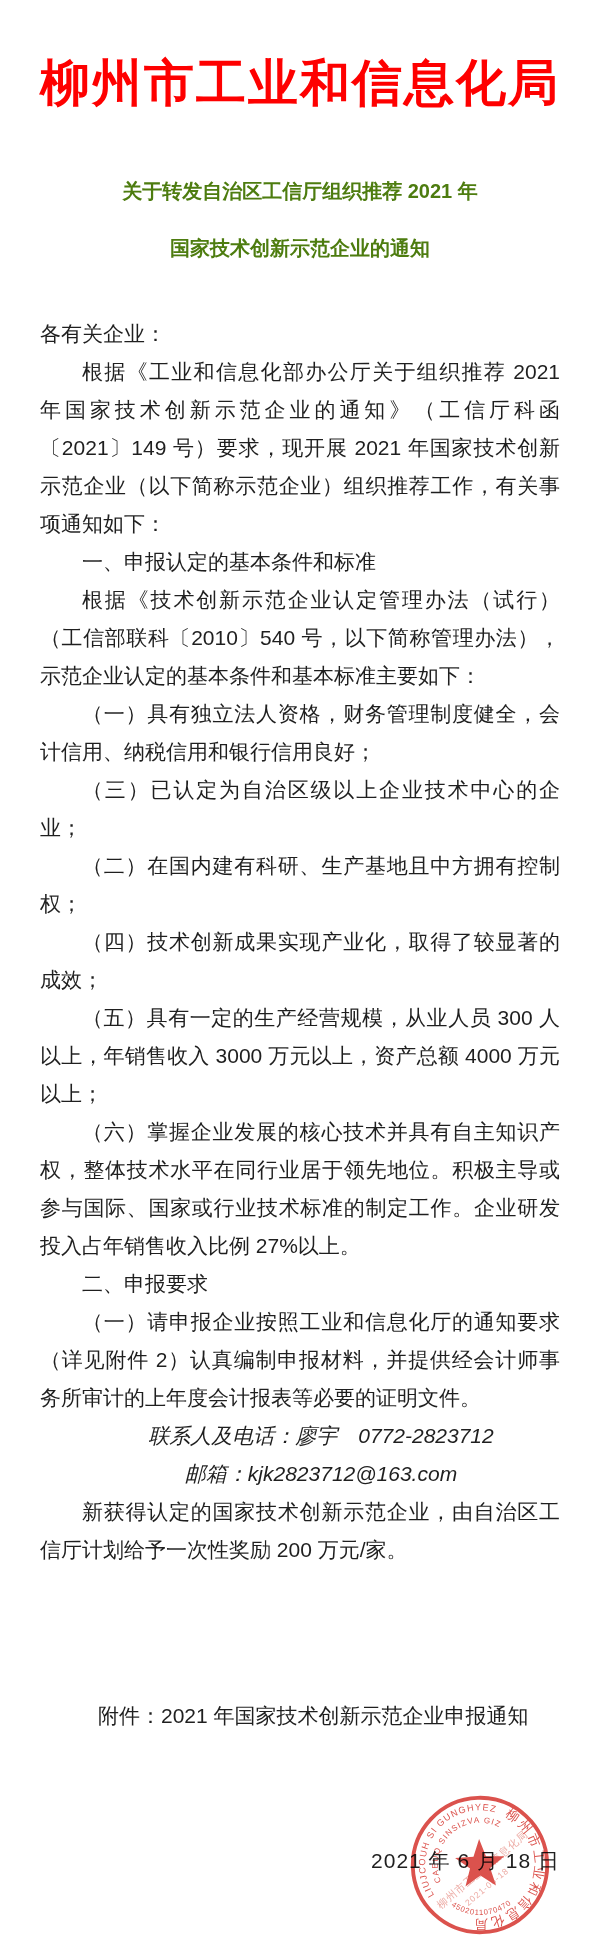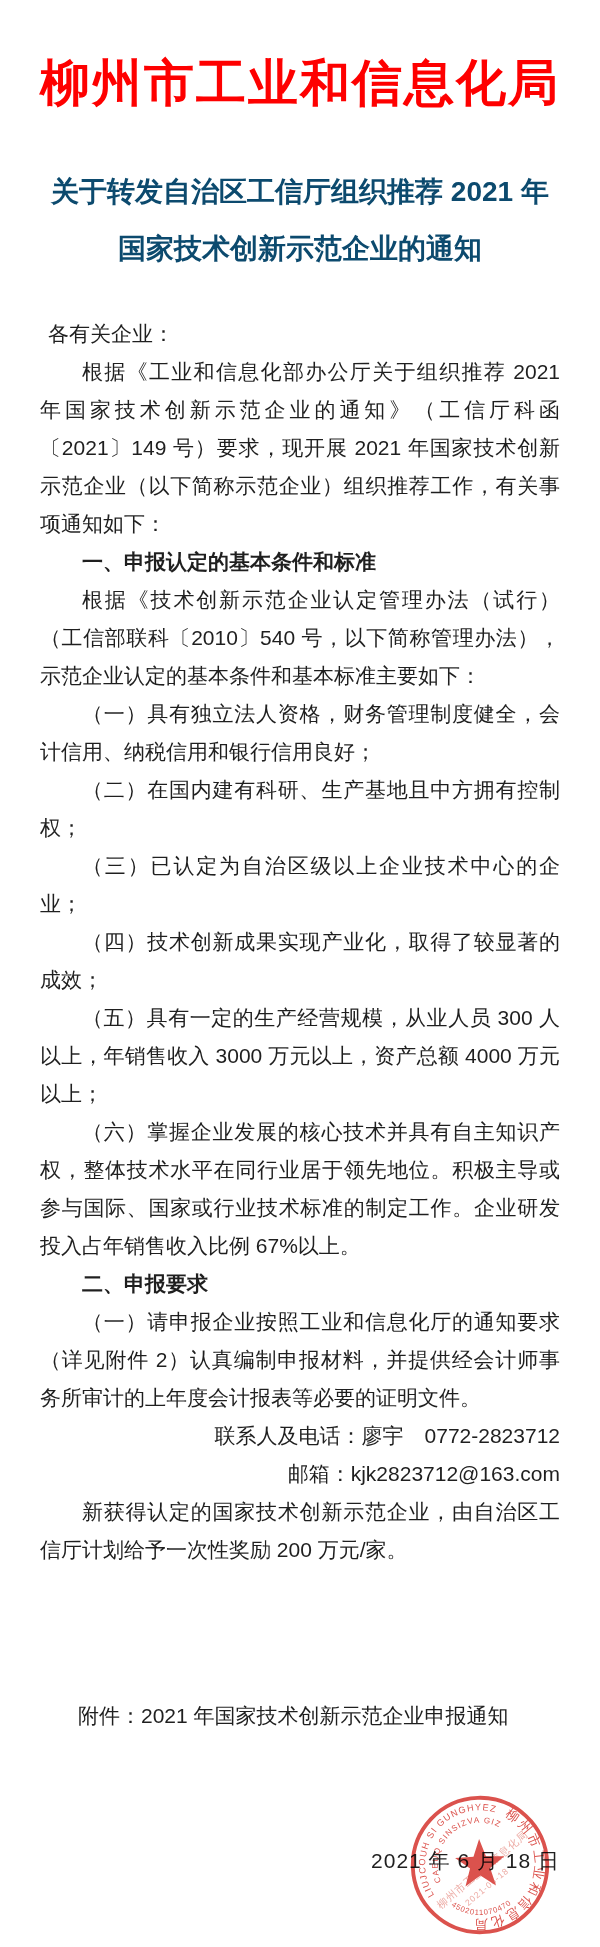--- a/index.html
+++ b/index.html
@@ -18,39 +18,39 @@
     color:#fe0000;
     font-size:50px;
     line-height:1;
     font-weight:900;
     letter-spacing:2px;
     white-space:nowrap;
   }
   .doc-title{
     margin-top:55px;
     text-align:center;
-    font-size:28px;
+    font-size:20px;
     font-weight:600;
     line-height:57px;
-    color:#0c4a6e;
+    color:#4d7c0f;
   }
   .content{
     margin-top:38px;
     padding:0 40px;
     font-size:21px;
     line-height:38px;
     text-align:justify;
   }
   .content p{margin:0;text-indent:2em;}
-  .content p.salutation{text-indent:0;margin-left:8px;}
-  .content p.section-heading{font-weight:700;}
-  .content p.contact{text-align:right;}
+  .content p.salutation{text-indent:0;}
+  .content p.section-heading{font-weight:400;}
+  .content p.contact{text-align:center;font-style:italic;}
   .attachment-line{
     position:absolute;
-    left:36px;
+    left:56px;
     right:40px;
     top:1697px;
     font-size:21px;
     line-height:38px;
     text-indent:2em;
   }
   .date-line{
     position:absolute;
     top:1842px;
     right:40px;
@@ -80,25 +80,25 @@
     <div>关于转发自治区工信厅组织推荐 2021 年</div>
     <div>国家技术创新示范企业的通知</div>
   </div>
 
   <div class="content">
     <p class="salutation">各有关企业：</p>
     <p class="paragraph">根据《工业和信息化部办公厅关于组织推荐 2021 年国家技术创新示范企业的通知》（工信厅科函〔2021〕149 号）要求，现开展 2021 年国家技术创新示范企业（以下简称示范企业）组织推荐工作，有关事项通知如下：</p>
     <p class="section-heading">一、申报认定的基本条件和标准</p>
     <p class="paragraph">根据《技术创新示范企业认定管理办法（试行）（工信部联科〔2010〕540 号，以下简称管理办法），示范企业认定的基本条件和基本标准主要如下：</p>
     <p class="paragraph">（一）具有独立法人资格，财务管理制度健全，会计信用、纳税信用和银行信用良好；</p>
+    <p class="paragraph">（三）已认定为自治区级以上企业技术中心的企业；</p>
     <p class="paragraph">（二）在国内建有科研、生产基地且中方拥有控制权；</p>
-    <p class="paragraph">（三）已认定为自治区级以上企业技术中心的企业；</p>
     <p class="paragraph">（四）技术创新成果实现产业化，取得了较显著的成效；</p>
     <p class="paragraph">（五）具有一定的生产经营规模，从业人员 300 人以上，年销售收入 3000 万元以上，资产总额 4000 万元以上；</p>
-    <p class="paragraph">（六）掌握企业发展的核心技术并具有自主知识产权，整体技术水平在同行业居于领先地位。积极主导或参与国际、国家或行业技术标准的制定工作。企业研发投入占年销售收入比例 67%以上。</p>
+    <p class="paragraph">（六）掌握企业发展的核心技术并具有自主知识产权，整体技术水平在同行业居于领先地位。积极主导或参与国际、国家或行业技术标准的制定工作。企业研发投入占年销售收入比例 27%以上。</p>
     <p class="section-heading">二、申报要求</p>
     <p class="paragraph">（一）请申报企业按照工业和信息化厅的通知要求（详见附件 2）认真编制申报材料，并提供经会计师事务所审计的上年度会计报表等必要的证明文件。</p>
     <p class="contact">联系人及电话：廖宇　0772-2823712</p>
     <p class="contact">邮箱：kjk2823712@163.com</p>
     <p class="paragraph">新获得认定的国家技术创新示范企业，由自治区工信厅计划给予一次性奖励 200 万元/家。</p>
   </div>
 
   <div class="attachment-line">附件：2021 年国家技术创新示范企业申报通知</div>
 
   <div class="date-line">2021 年 6 月 18 日</div>

